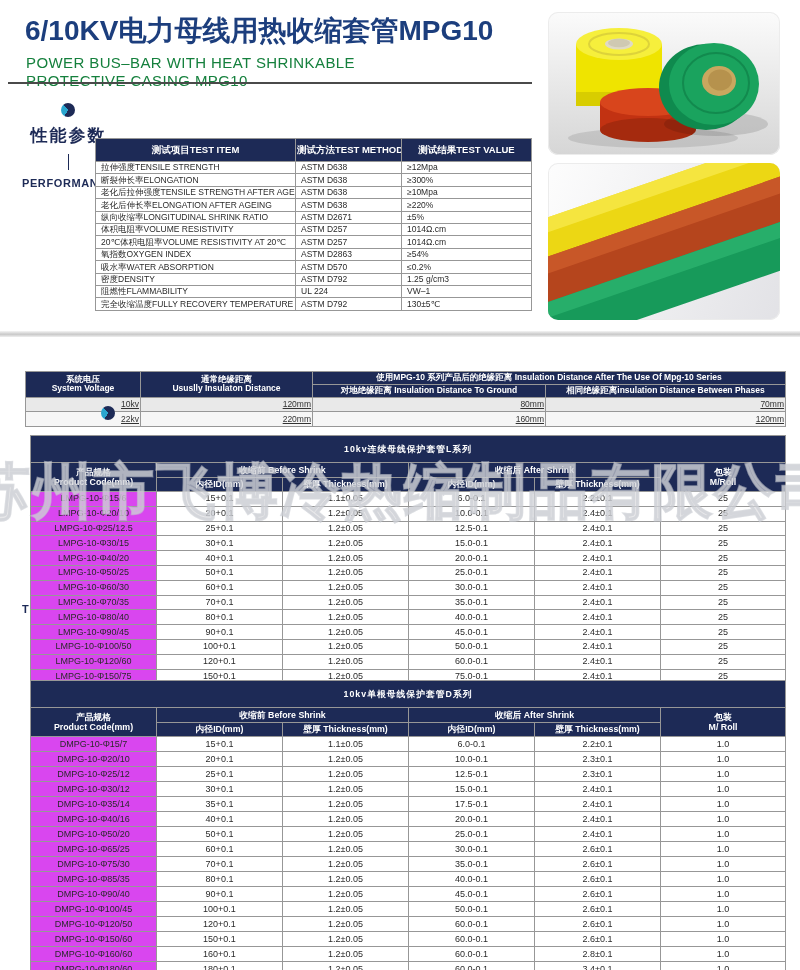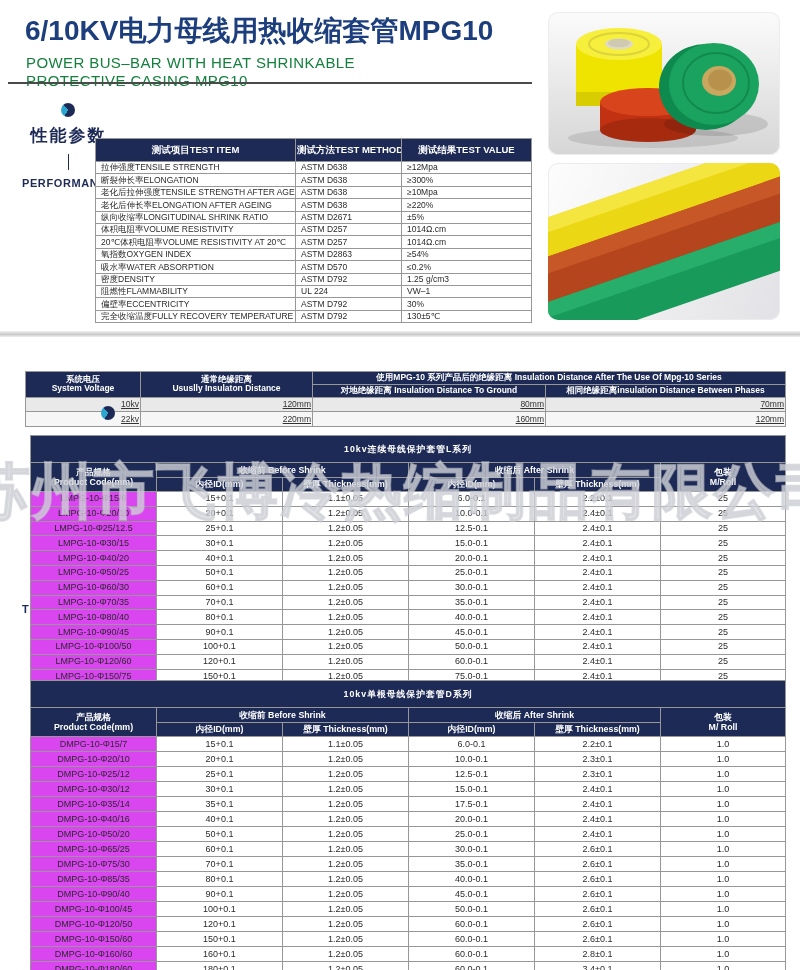--- a/index.html
+++ b/index.html
@@ -205,25 +205,20 @@
         <td>密度DENSITY</td>
         <td>ASTM D792</td>
         <td>1.25 g/cm3</td>
       </tr>
       <tr>
         <td>阻燃性FLAMMABILITY</td>
         <td>UL 224</td>
         <td>VW–1</td>
       </tr>
       <tr>
-        <td>偏壁率ECCENTRICITY</td>
-        <td>ASTM D792</td>
-        <td>30%</td>
-      </tr>
-      <tr>
         <td>完全收缩温度FULLY RECOVERY TEMPERATURE RADIO</td>
         <td>ASTM D792</td>
         <td>130±5℃</td>
       </tr>
     </tbody>
 </table>
 
 <div class="vband"></div>
 <table class="volt">
   <colgroup>

